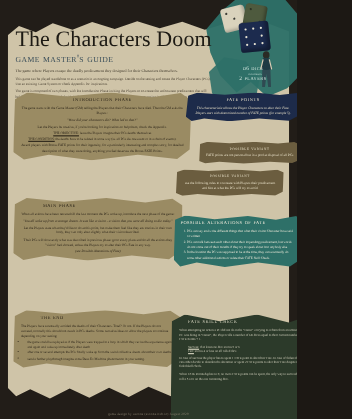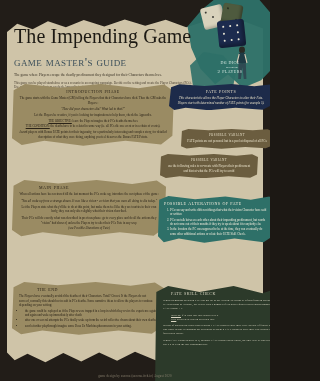--- a/index.html
+++ b/index.html
@@ -53,21 +53,21 @@
     clip-path:polygon(2% 12%,10% 1%,34% 8%,60% 0%,82% 9%,97% 2%,100% 16%,98% 82%,90% 98%,64% 90%,38% 100%,16% 90%,5% 99%,0% 84%);}
   .sec-teal{background:#2e7068;color:#f0ebdb;
     clip-path:polygon(1% 8%,9% 0%,32% 7%,58% 1%,80% 8%,96% 1%,100% 14%,99% 86%,91% 99%,66% 91%,40% 100%,18% 91%,5% 99%,0% 86%);}
   .sec-green{background:#2c3a2a;color:#d9d6c2;
     clip-path:polygon(1% 6%,10% 0%,34% 6%,60% 0%,82% 7%,97% 1%,100% 12%,100% 100%,0% 100%);}
 
   h2.title{
     font-family:"Liberation Serif",serif;font-weight:400;font-size:20px;
     margin:0;color:#1d1a14;letter-spacing:.1px;line-height:1;
   }
-  .subtitle{font-size:13px;letter-spacing:.4px;color:#3b4f5a;margin-top:8px;
+  .subtitle{font-size:10px;letter-spacing:.4px;color:#3b4f5a;margin-top:2px;
     font-variant:small-caps;text-transform:lowercase;}
   .tagline{font-size:3.6px;color:#3a3326;line-height:1.55;margin-top:3px;}
   .intro-p{font-size:3.2px;color:#4a4133;line-height:1.5;margin-top:2px;}
 
   .sec-h{font-size:6px;letter-spacing:.5px;text-align:center;font-variant:small-caps;
     text-transform:lowercase;margin:0 0 2px 0;font-weight:400;}
   .sec-h.lft{text-align:left;}
   .body-t{font-size:3.1px;line-height:1.5;text-align:center;}
   .body-t.lft{text-align:left;}
   .quote{font-style:italic;text-align:center;font-size:3.2px;}
@@ -117,21 +117,21 @@
     <path d="M7 7 q3 -1.2 6 0 l1.6 10 q-4 1.6 -9.2 0 Z" fill="#1f3a44"></path>
     <path d="M6.4 17 q4 1.4 7.4 0 l.6 16 h-2.6 l-1.4 -12 -1.5 12 h-2.6 Z" fill="#2f4a52"></path>
     <path d="M7.2 8 l-2.2 9 M12.8 8 l2.2 9" stroke="#d8cdb4" stroke-width="1.1" fill="none"></path>
   </svg>
 
   <div style="position:absolute;left:204px;top:60px;width:52px;" class="label-teal">D6 Dice</div>
   <div style="position:absolute;left:208px;top:66px;width:48px;font-size:2.6px;color:#cfe3dc;text-align:center;letter-spacing:.3px;">minimum</div>
   <div style="position:absolute;left:204px;top:69px;width:52px;" class="label-teal">2 Players</div>
 
   <div class="sec" style="left:14px;top:26px;width:180px;">
-    <h2 class="title">The Impending Game</h2>
+    <h2 class="title">The Characters Doom</h2>
     <div class="subtitle">Game Master's Guide</div>
     <div class="tagline">The game where Players escape the deadly predicament they designed for their Characters themselves.</div>
     <div class="intro-p">This game can be played standalone or as a scenario in an ongoing campaign. Decide on the setting and create the Player Characters (PCs). Use an existing Game System or check Appendix for inspirations.</div>
     <div class="intro-p">The game is composed of two phases, with the Introduction Phase inviting the Players to co-create the unfortunate predicament that will befall their Player Characters and the Main Phase where they will role-play an attempt at preventing it. Ideally, the Players should not be aware of this two phase structure, which should be introduced narratively as explained below.</div>
   </div>
 
   <div class="sec sec-band" style="left:12px;top:84px;width:148px;padding:4px 7px 6px;">
     <div class="sec-h">Introduction Phase</div>
     <div class="body-t">The game starts with the Game Master (GM) telling the Players that their Characters have died. Then the GM asks the Players :</div>
     <div class="quote" style="margin-top:2px;">"How did your characters die? What led to that?"</div>

